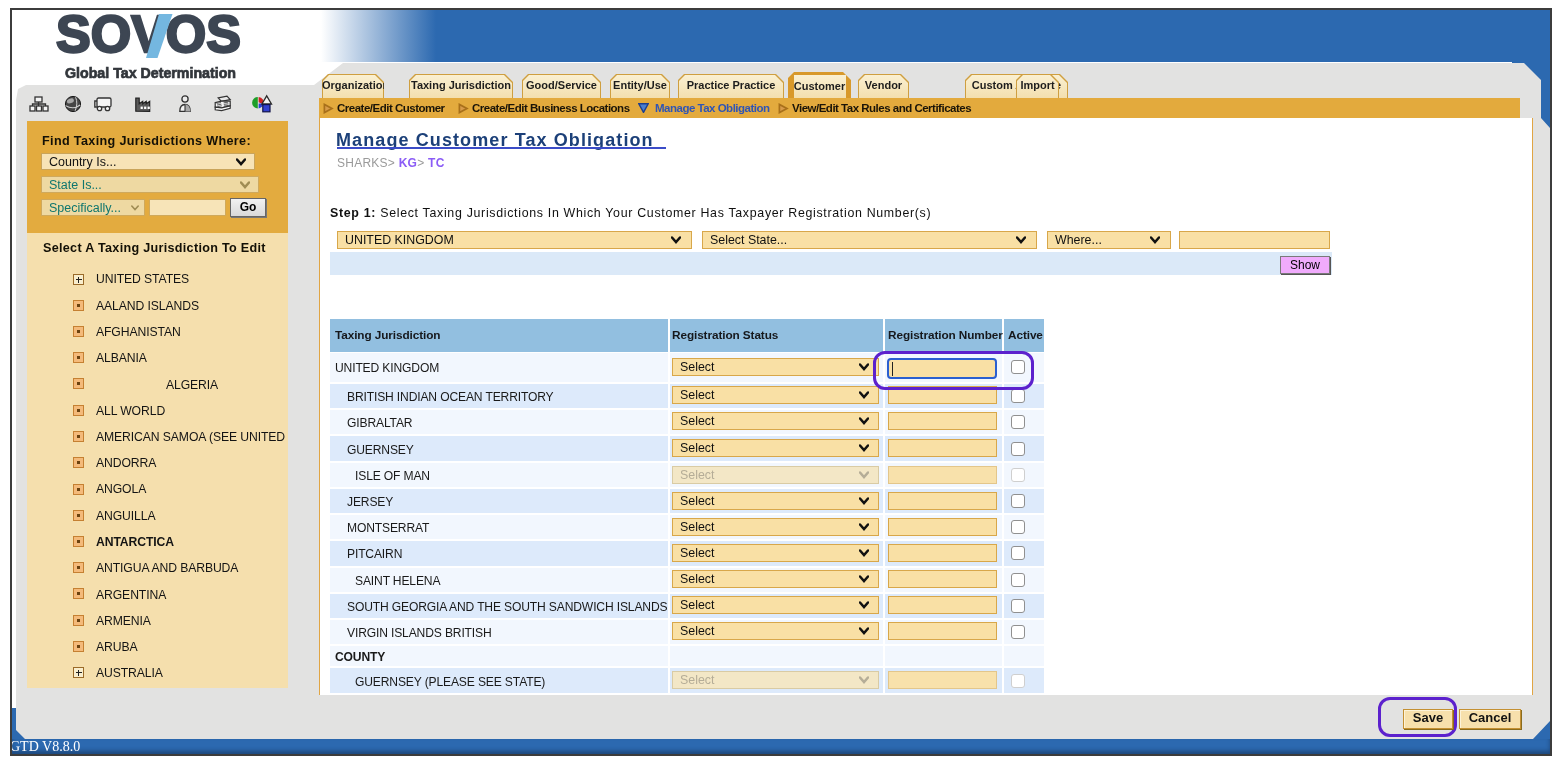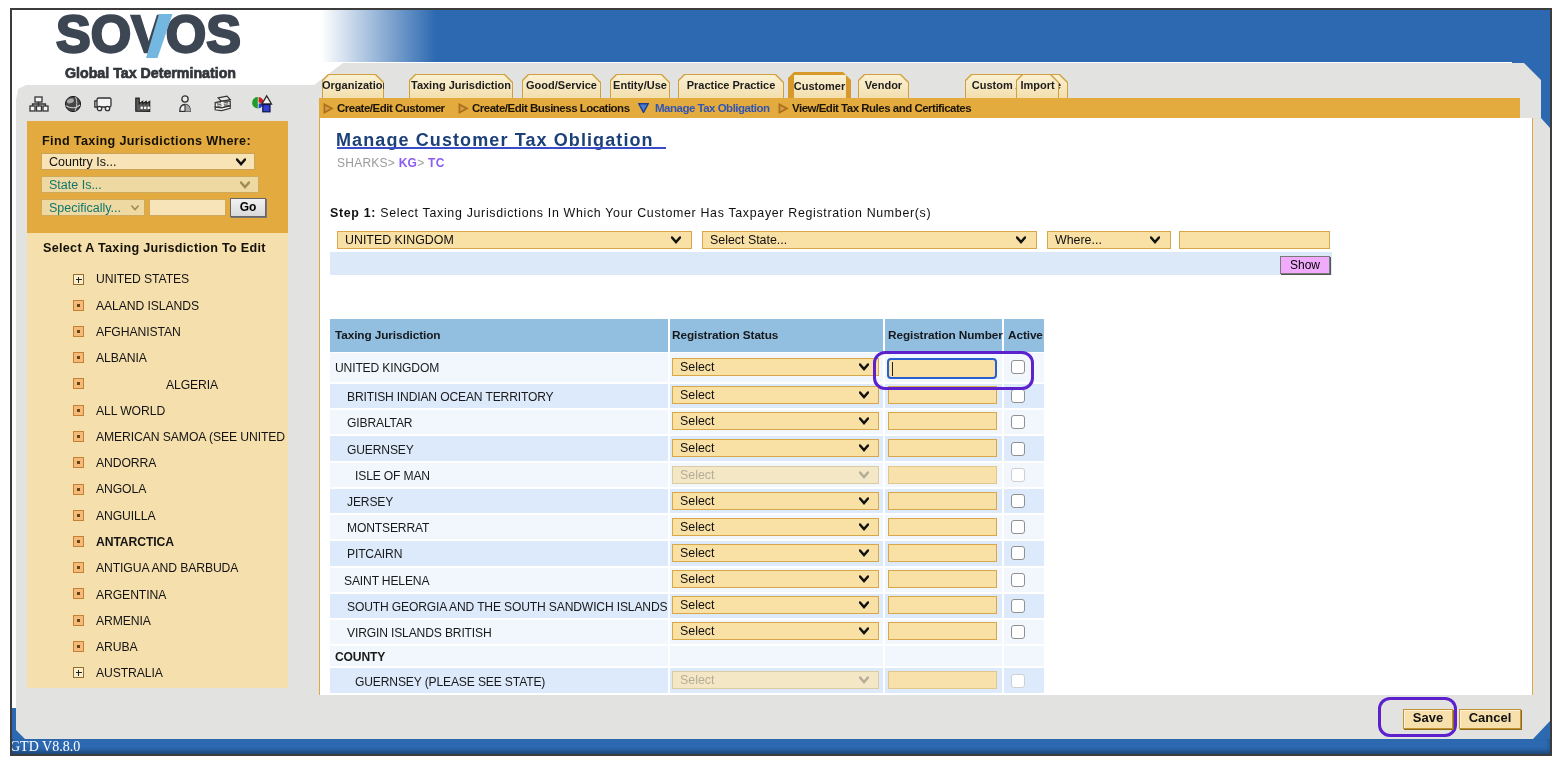--- a/index.html
+++ b/index.html
@@ -362,21 +362,21 @@
 <div class="rname" style="left:27px;top:430px;">PITCAIRN</div>
 <div class="csel" style="left:352px;top:426px;width:207px;">Select<svg class="chev" style="right:9px" width="10" height="8" viewBox="0 0 10 8">
           <path d="M1 1.5 L5 6 L9 1.5" stroke="#111" stroke-width="2.5" fill="none" stroke-linecap="round"></path>
         </svg></div>
 <div class="cinput" style="left:568px;top:426px;width:109px;"></div>
 <div class="cbox" style="left:691px;top:428px;"></div>
 <div class="row" style="left:10px;top:450px;width:338px;height:24px;background:#f2f7fe;"></div>
 <div class="row" style="left:350px;top:450px;width:213px;height:24px;background:#f2f7fe;"></div>
 <div class="row" style="left:565px;top:450px;width:117px;height:24px;background:#f2f7fe;"></div>
 <div class="row" style="left:684px;top:450px;width:40px;height:24px;background:#f2f7fe;"></div>
-<div class="rname" style="left:24px;top:457px;">SAINT HELENA</div>
+<div class="rname" style="left:35px;top:457px;">SAINT HELENA</div>
 <div class="csel" style="left:352px;top:452px;width:207px;">Select<svg class="chev" style="right:9px" width="10" height="8" viewBox="0 0 10 8">
           <path d="M1 1.5 L5 6 L9 1.5" stroke="#111" stroke-width="2.5" fill="none" stroke-linecap="round"></path>
         </svg></div>
 <div class="cinput" style="left:568px;top:452px;width:109px;"></div>
 <div class="cbox" style="left:691px;top:455px;"></div>
 <div class="row" style="left:10px;top:476px;width:338px;height:24px;background:#ddeafb;"></div>
 <div class="row" style="left:350px;top:476px;width:213px;height:24px;background:#ddeafb;"></div>
 <div class="row" style="left:565px;top:476px;width:117px;height:24px;background:#ddeafb;"></div>
 <div class="row" style="left:684px;top:476px;width:40px;height:24px;background:#ddeafb;"></div>
 <div class="rname" style="left:27px;top:483px;">SOUTH GEORGIA AND THE SOUTH SANDWICH ISLANDS</div>

